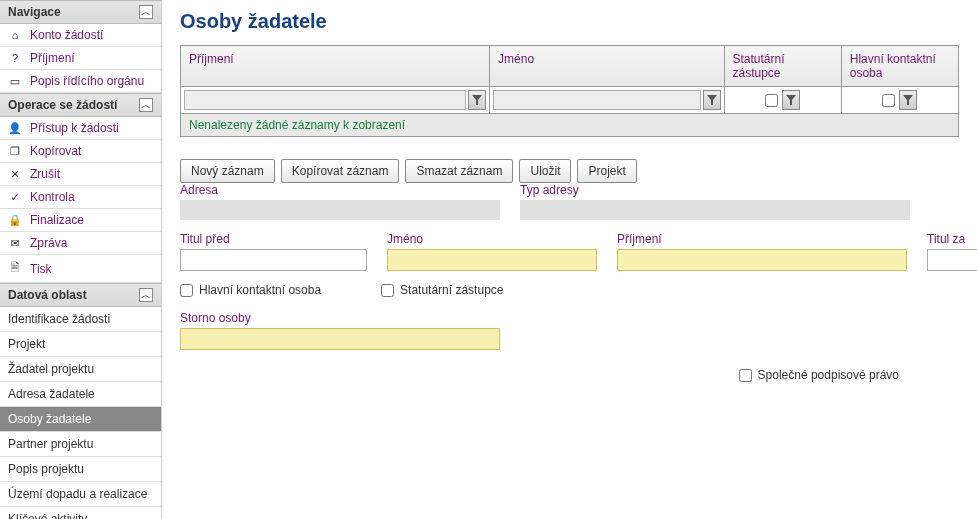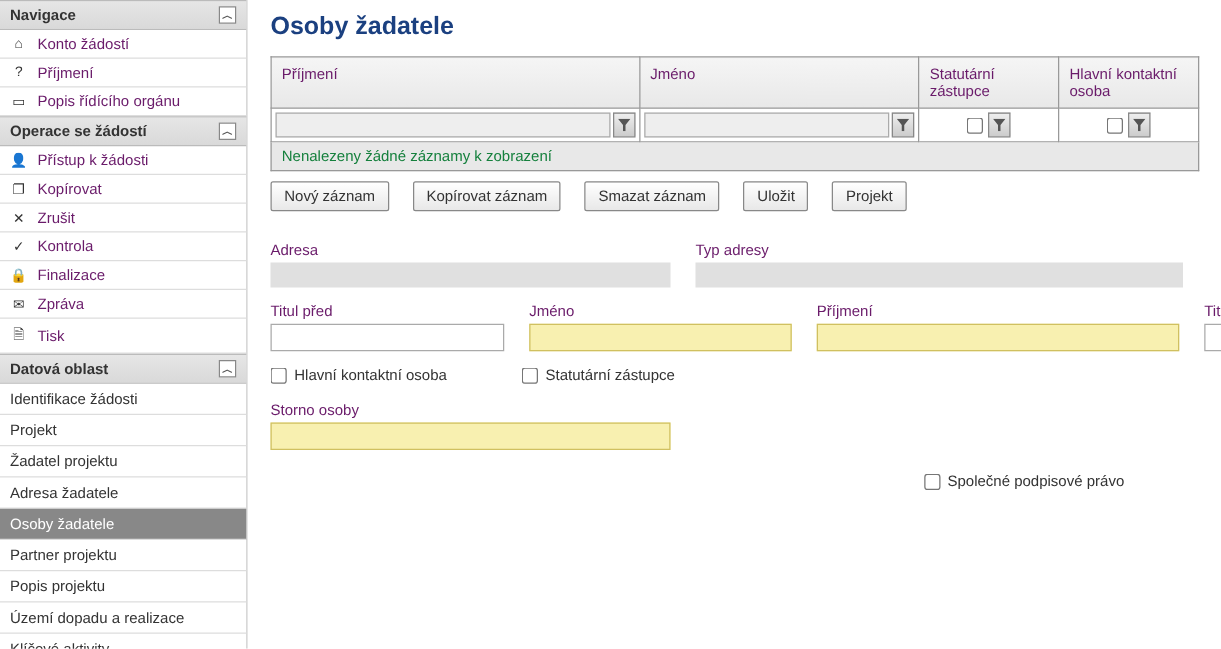--- a/index.html
+++ b/index.html
@@ -1,38 +1,38 @@
 <!DOCTYPE html>
 <html><head>
 <meta charset="utf-8">
 <style>
 * { box-sizing: border-box; margin: 0; padding: 0; }
 body { font-family: Arial, sans-serif; font-size: 12px; background: #fff; width: 977px; height: 519px; display: flex; overflow: hidden; }
-.sidebar { width: 198px; flex-shrink: 0; border-right: 1px solid #ccc; }
+.sidebar { width: 162px; flex-shrink: 0; border-right: 1px solid #ccc; }
 .panel-header { background: linear-gradient(#e6e6e6,#d9d9d9); border-top: 1px solid #bbb; border-bottom: 1px solid #bbb; padding: 4px 8px; font-weight: bold; color: #333; display: flex; justify-content: space-between; align-items: center; cursor: pointer; }
 .collapse-icon { width: 14px; height: 14px; border: 1px solid #888; background: #fff; display: inline-flex; align-items: center; justify-content: center; font-size: 9px; color: #555; }
 .nav-item { display: flex; align-items: center; padding: 4px 8px; border-bottom: 1px solid #ddd; color: #6a1b6a; cursor: pointer; gap: 8px; }
 .nav-item .icon { width: 14px; display: inline-flex; justify-content: center; color: #333; font-size: 11px; }
 .data-item { padding: 5px 8px; border-bottom: 1px solid #ddd; color: #333; cursor: pointer; }
 .data-item.selected { background: #888; color: #fff; }
 .main { flex: 1; padding: 10px 18px; overflow: auto; }
 .page-title { color: #1b4080; font-size: 20px; font-weight: bold; margin-bottom: 12px; }
 .grid { border: 1px solid #999; width: 100%; border-collapse: collapse; }
 .grid th { background: linear-gradient(#f5f5f5,#e8e8e8); color: #6a1b6a; font-weight: normal; text-align: left; padding: 6px 8px; border: 1px solid #999; vertical-align: top; }
 .grid .filter-row td { border: 1px solid #999; padding: 3px; background: #fff; }
 .filter-cell { display: flex; align-items: center; gap: 2px; }
 .filter-input { flex: 1; border: 1px solid #aaa; padding: 2px; height: 20px; background: #eee; }
 .filter-btn { width: 18px; height: 20px; border: 1px solid #888; background: linear-gradient(#eee,#ccc); display: inline-flex; align-items: center; justify-content: center; cursor: pointer; }
 .filter-btn svg { width: 10px; height: 10px; }
 .checkbox-cell { display: flex; align-items: center; justify-content: center; gap: 4px; }
 .checkbox-cell input { margin: 0; }
 .grid-empty { background: #e8e8e8; padding: 4px 8px; color: #15803d; border: 1px solid #999; border-top: none; }
-.button-row { margin-top: 8px; display: flex; gap: 19px; }
+.button-row { margin-top: 22px; display: flex; gap: 6px; }
 .btn { border: 1px solid #888; background: linear-gradient(#fff,#e8e8e8); padding: 4px 10px; cursor: pointer; font-size: 12px; color: #333; border-radius: 2px; }
-.form { margin-top: 24px; }
+.form { }
 .form-row { display: flex; gap: 20px; margin-bottom: 12px; }
 .form-group { display: flex; flex-direction: column; gap: 3px; }
 .form-label { color: #6a1b6a; font-size: 12px; }
 .ro-field { background: #e0e0e0; height: 20px; border: none; padding: 2px 4px; }
 .req-field { background: #f8f0b0; border: 1px solid #d0c060; height: 22px; padding: 2px 4px; }
 .opt-field { background: #fff; border: 1px solid #aaa; height: 22px; padding: 2px 4px; }
 .check-row { display: flex; gap: 60px; margin: 10px 0 14px; }
 .chk { display: flex; align-items: center; gap: 6px; color: #333; }
 .chk input { margin: 0; }
 .right-check { margin-top: 18px; display: flex; justify-content: flex-end; padding-right: 60px; }

